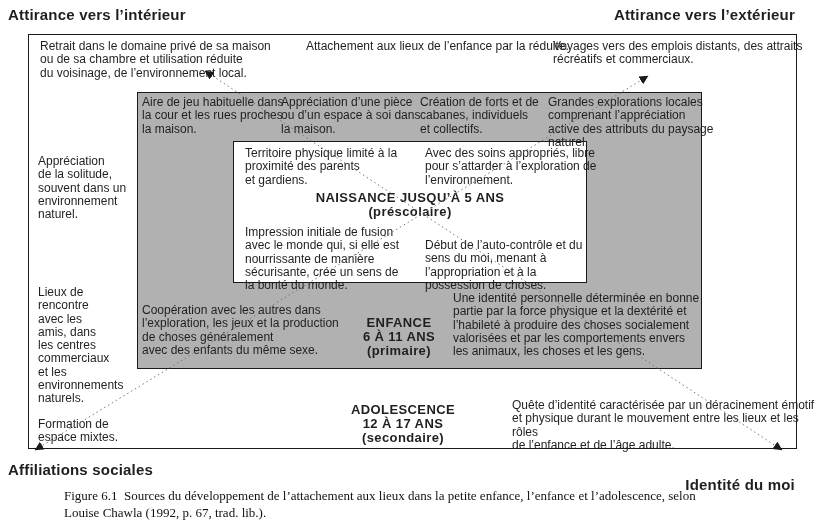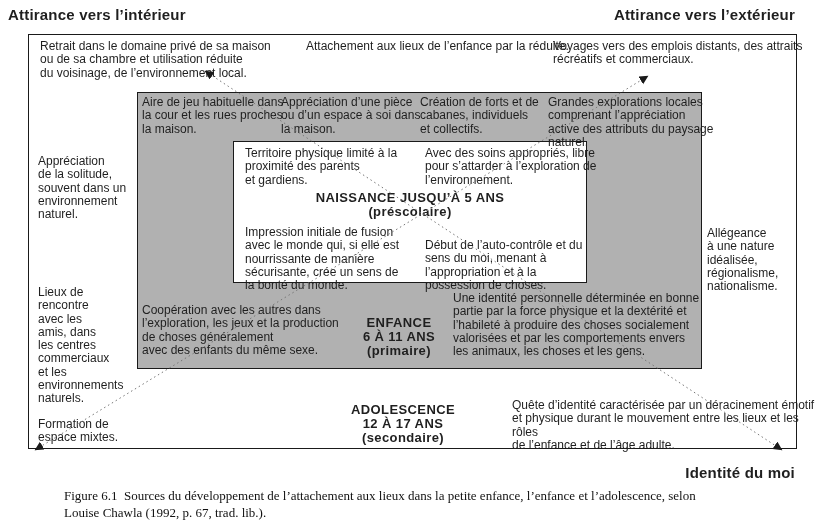--- a/index.html
+++ b/index.html
@@ -18,21 +18,22 @@
   #caption{font-family:"Liberation Serif", serif;font-weight:normal;font-size:13px;
            line-height:17px;white-space:pre-wrap;color:#111;}
 </style>
 </head>
 <body>
 
 <div id="page">
 
   <div class="abs corner" style="left:8px;top:6px">Attirance vers l’intérieur</div>
   <div class="abs corner" style="right:26px;top:6px;text-align:right">Attirance vers l’extérieur</div>
-  <div class="abs corner" style="right:26px;top:464px;text-align:center">Identité du moi</div>
+  <div class="abs corner" style="left:8px;top:461px">Affiliations sociales</div>
+  <div class="abs corner" style="right:26px;top:476px;text-align:center">Identité du moi</div>
 
   <div id="outer-box" class="abs"></div>
   <div id="gray-box" class="abs" style="background: rgb(177, 177, 177);"></div>
   <div id="white-box" class="abs"></div>
 
   <div class="abs txt" style="left:40px;top:40px">Retrait dans le domaine privé de sa maison
 ou de sa chambre et utilisation réduite
 du voisinage, de l’environnement local.</div>
   <div class="abs txt" style="left:306px;top:40px">Attachement aux lieux de l’enfance par la réduite.</div>
   <div class="abs txt" style="left:553px;top:40px">Voyages vers des emplois distants, des attraits
@@ -46,25 +47,20 @@
 rencontre
 avec les
 amis, dans
 les centres
 commerciaux
 et les
 environnements
 naturels.</div>
   <div class="abs txt" style="left:38px;top:418px">Formation de
 espace mixtes.</div>
-  <div class="abs txt" style="left:707px;top:227px">Allégeance
-à une nature
-idéalisée,
-régionalisme,
-nationalisme.</div>
   <div class="abs stage" style="left:341px;top:403px;width:124px">ADOLESCENCE
 12 À 17 ANS
 (secondaire)</div>
   <div class="abs txt" style="left:512px;top:399px">Quête d’identité caractérisée par un déracinement émotif
 et physique durant le mouvement entre les lieux et les rôles
 de l’enfance et de l’âge adulte.</div>
 
   <div class="abs txt bold" style="left:142px;top:96px">Aire de jeu habituelle dans
 la cour et les rues proches
 la maison.</div>

